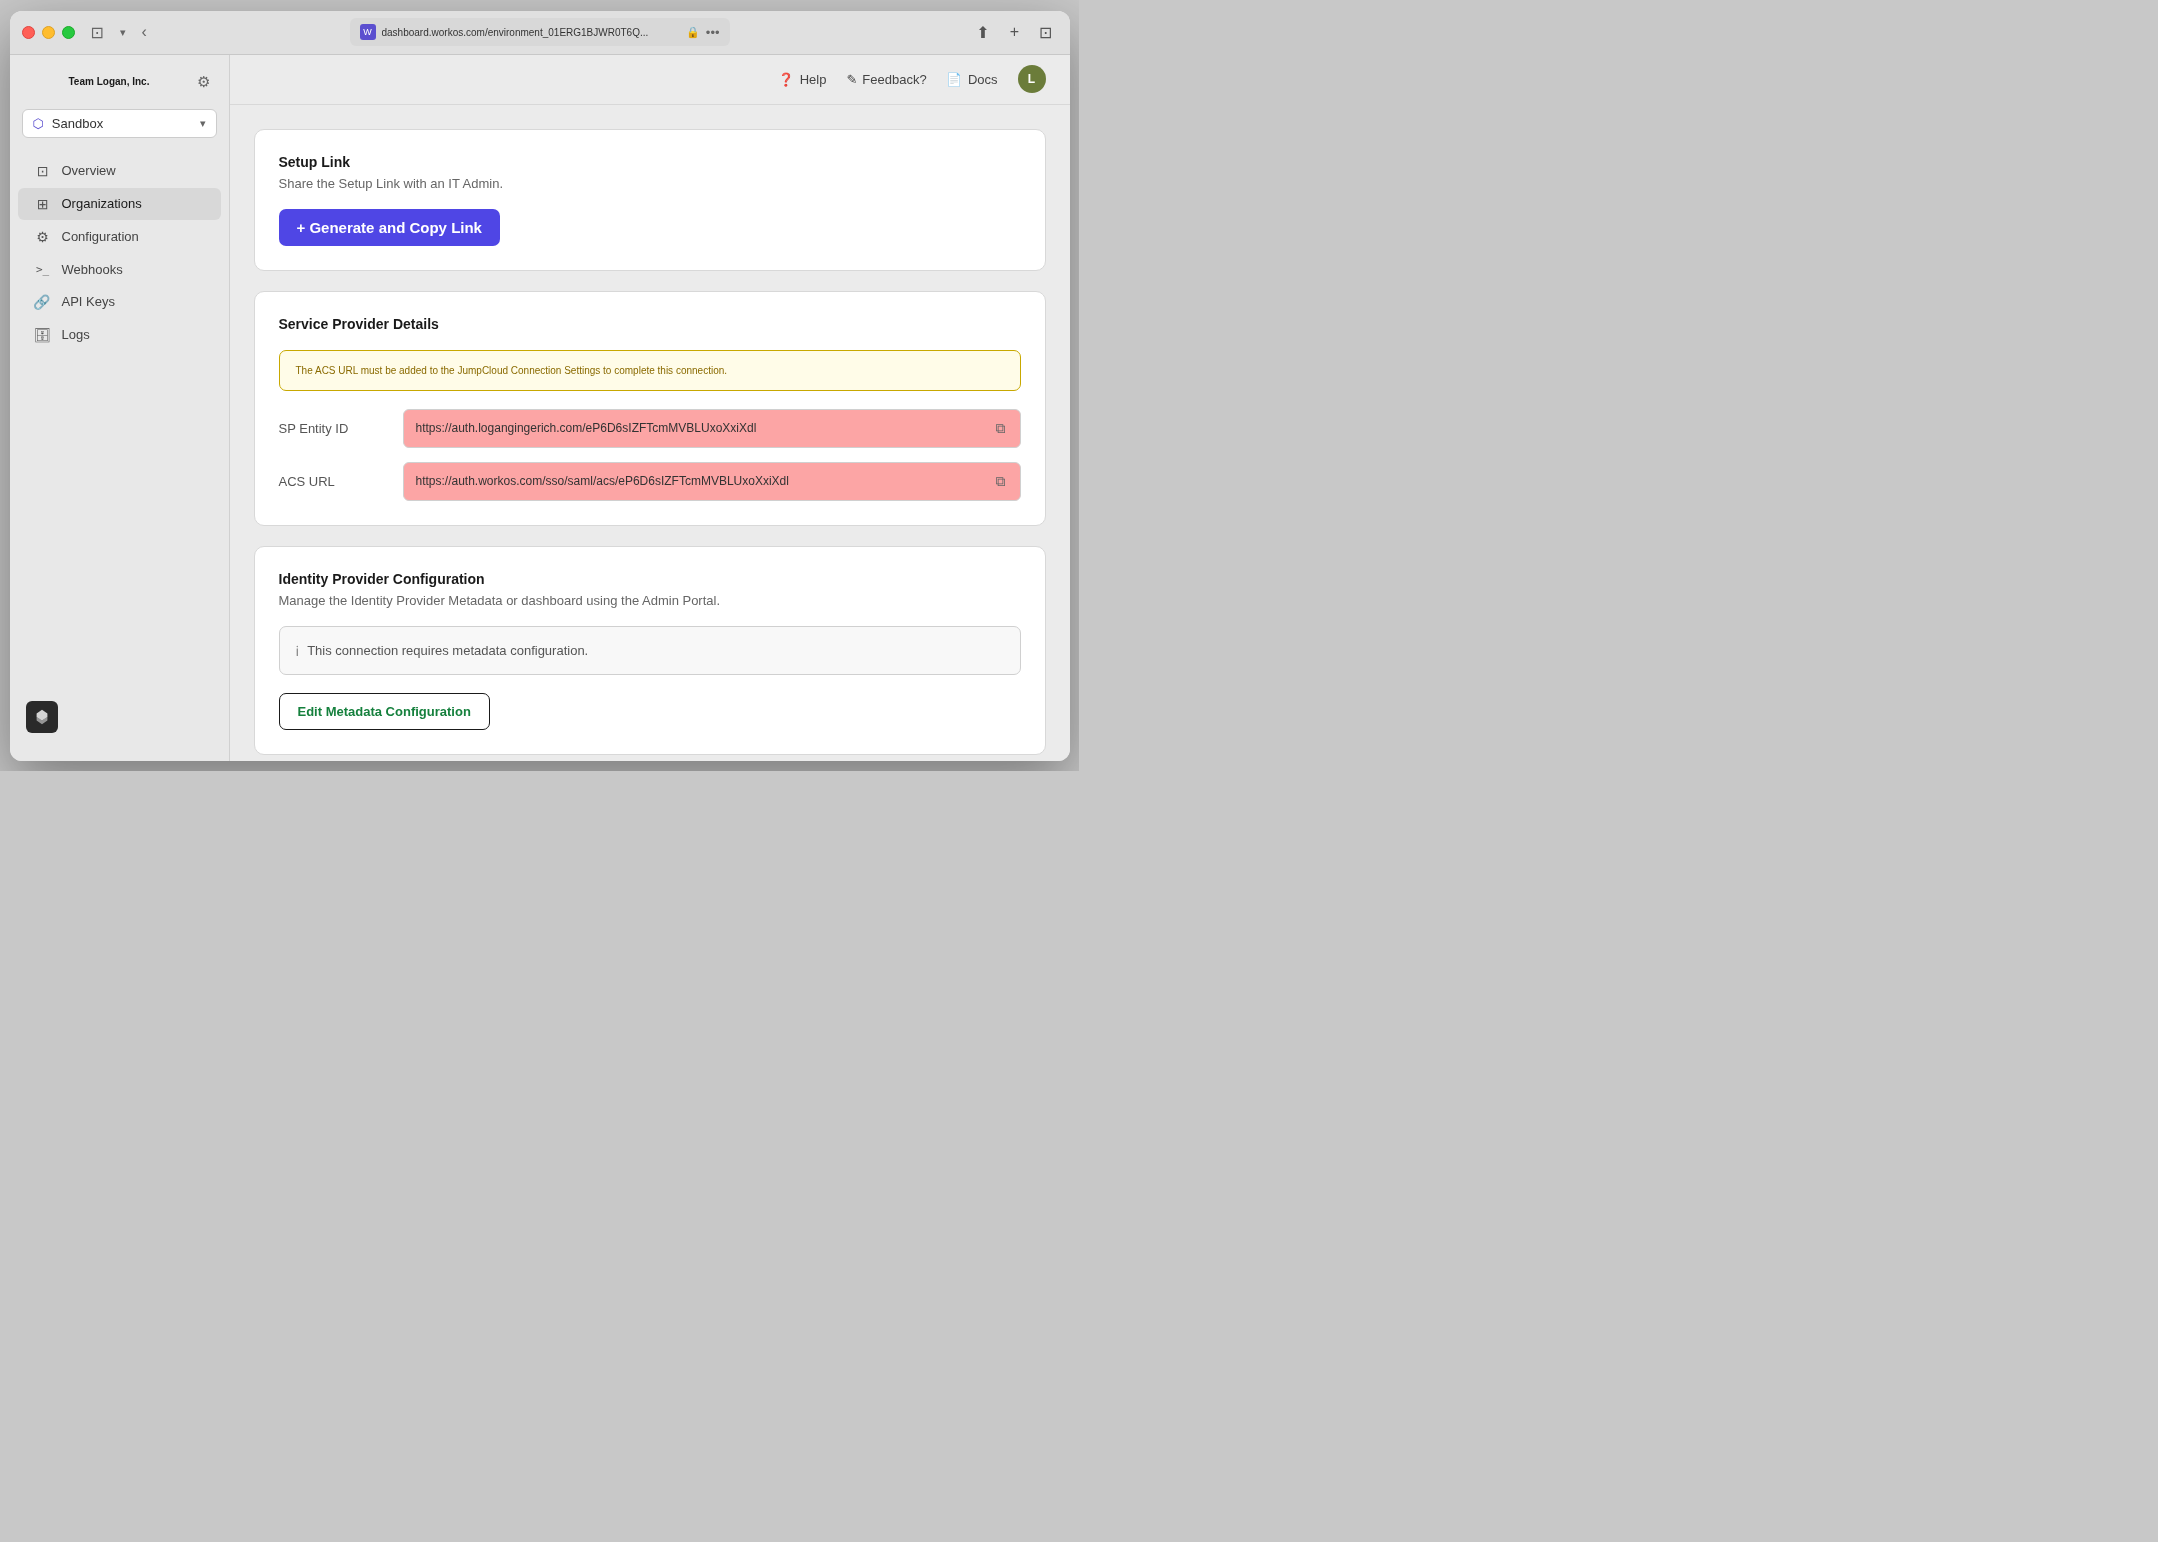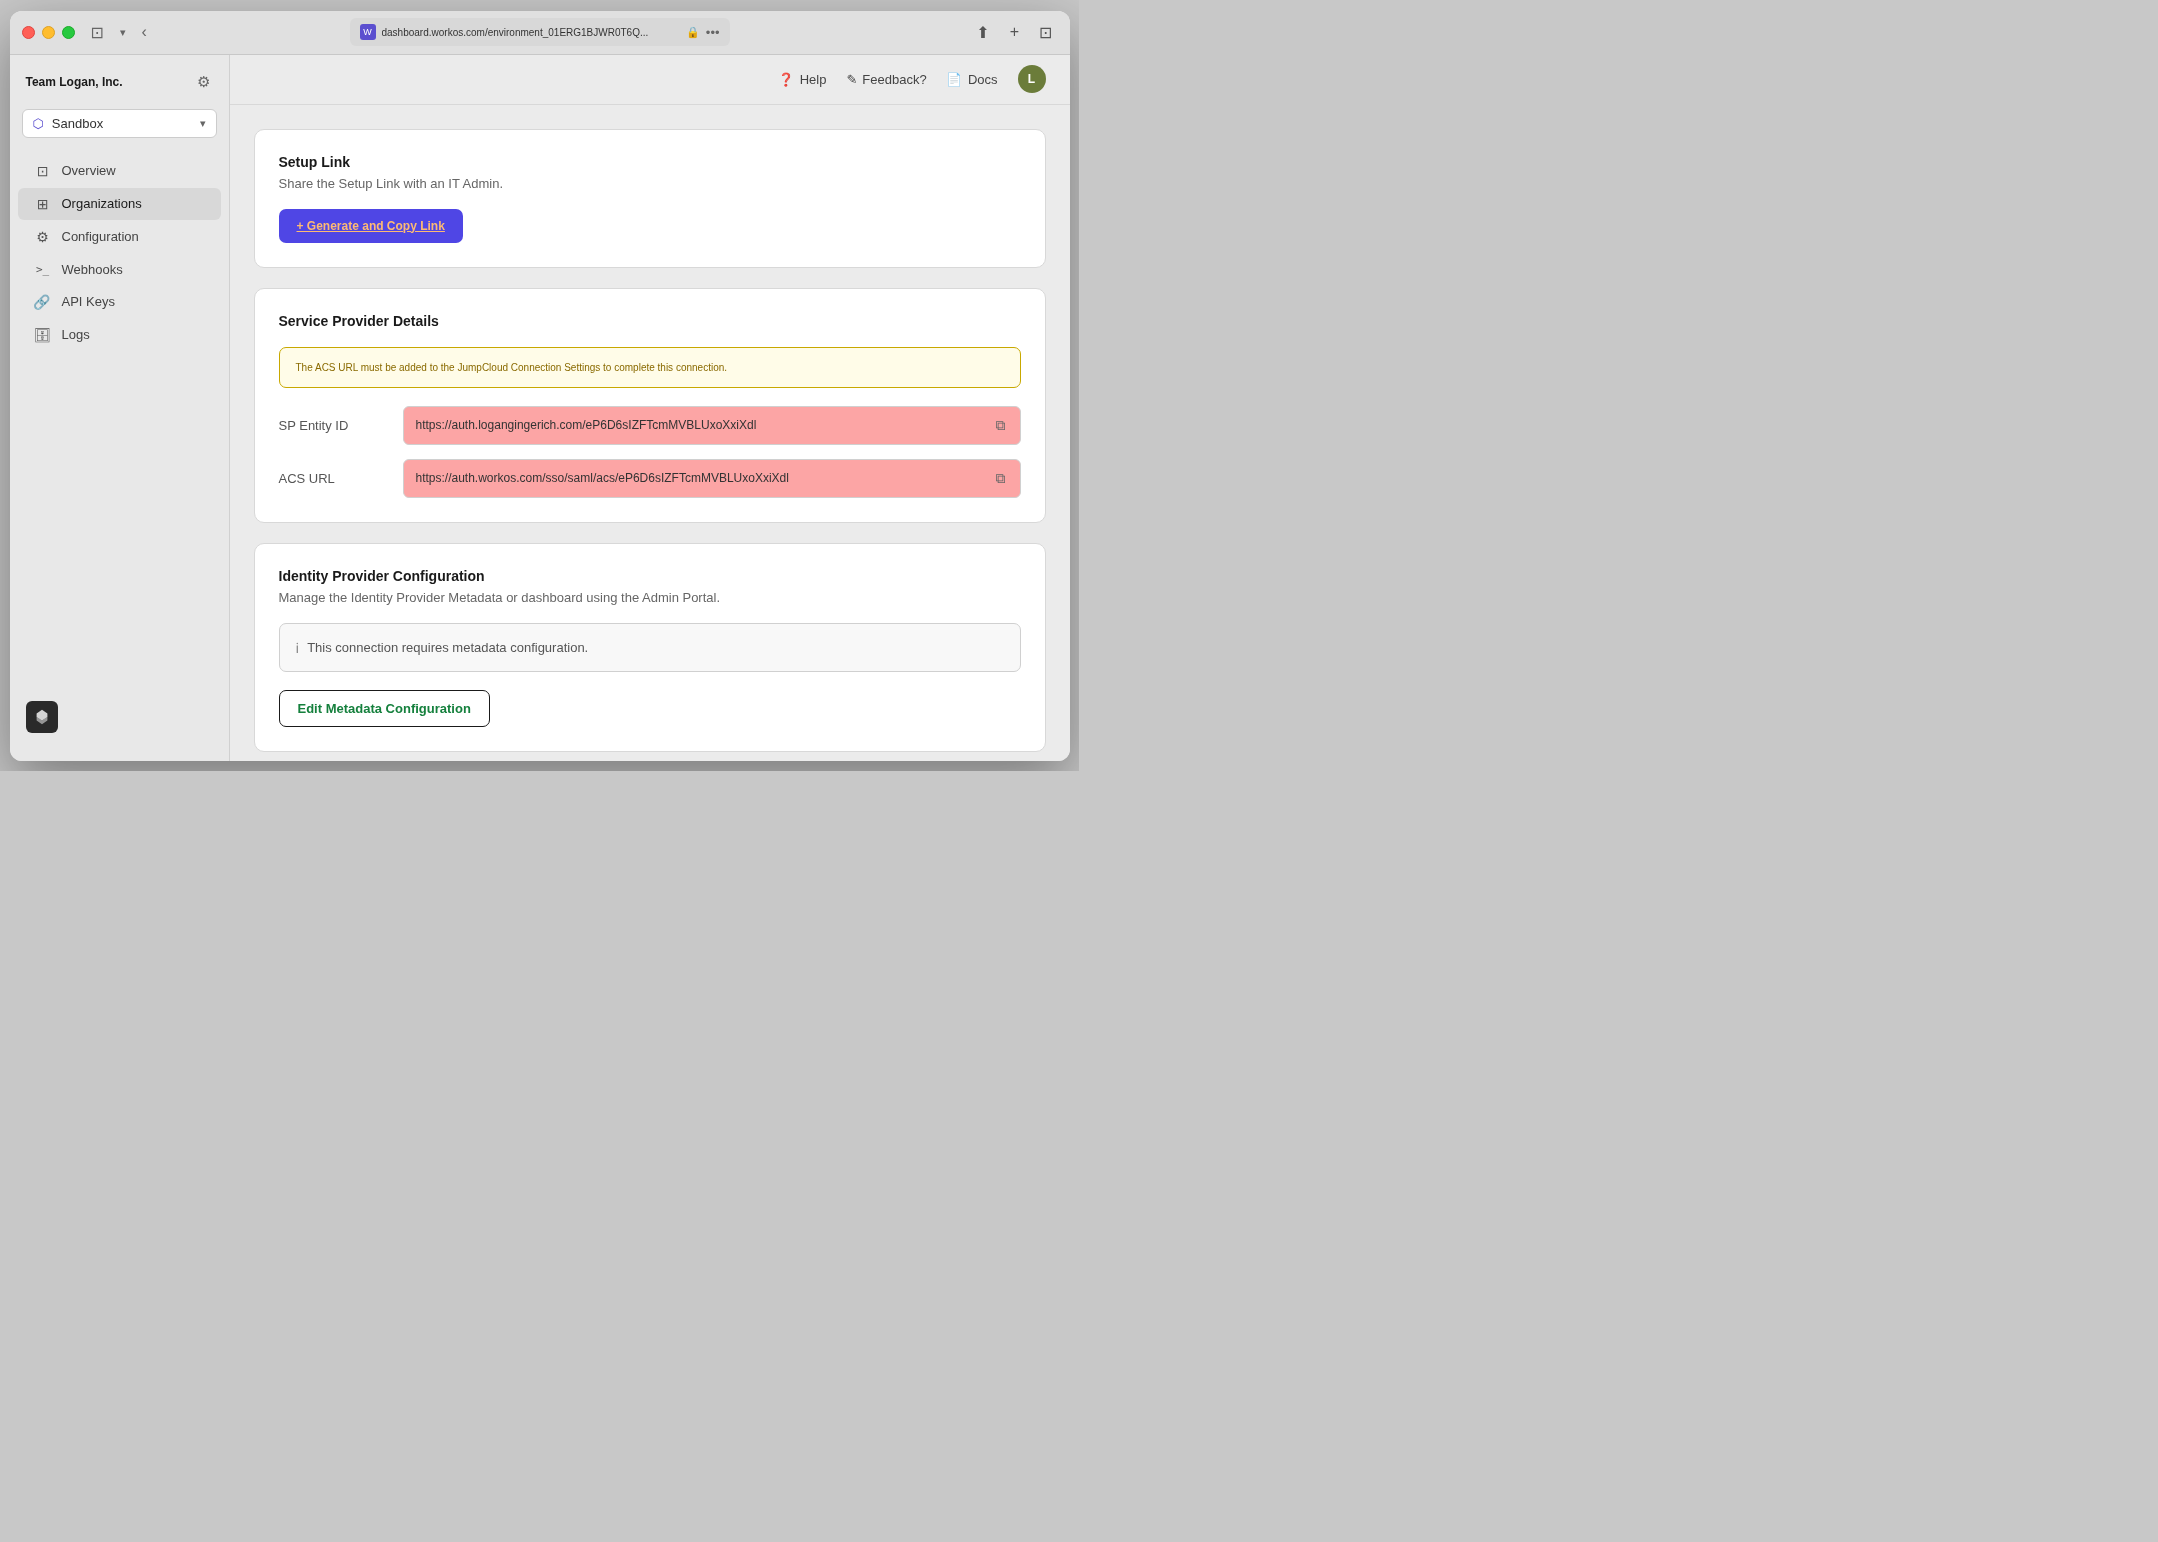--- a/index.html
+++ b/index.html
@@ -129,23 +129,24 @@
       padding: 16px 0;
       flex-shrink: 0;
     }
     .sidebar-header {
       display: flex;
       align-items: center;
       justify-content: space-between;
       padding: 0 16px 16px 16px;
     }
     .sidebar-title {
-      font-size: 12px;
+      font-size: 10px;
       font-weight: 600;
       color: #1a1a1a;
+      margin-left: 43px;
     }
     .sidebar-gear {
       background: none;
       border: none;
       cursor: pointer;
       color: #666;
       font-size: 15px;
       padding: 2px;
     }
     .env-selector {
@@ -268,31 +269,30 @@
       color: #1a1a1a;
       margin-bottom: 6px;
     }
     .card-subtitle {
       font-size: 13px;
       color: #666;
       margin-bottom: 18px;
     }
     .btn-primary {
       background: #4f46e5;
-      color: #fdba74;
+      color: #ffffff;
       border: none;
       border-radius: 7px;
       padding: 10px 18px;
-      font-size: 12px;
+      font-size: 15px;
       font-weight: 600;
       cursor: pointer;
       display: inline-flex;
       align-items: center;
       gap: 6px;
-      text-decoration: underline;
     }
     .warning-box {
       border: 1px solid #c8a800;
       border-radius: 7px;
       padding: 14px 16px;
       background: #fffce8;
       font-size: 10px;
       color: #8a6a00;
       margin-bottom: 18px;
     }

